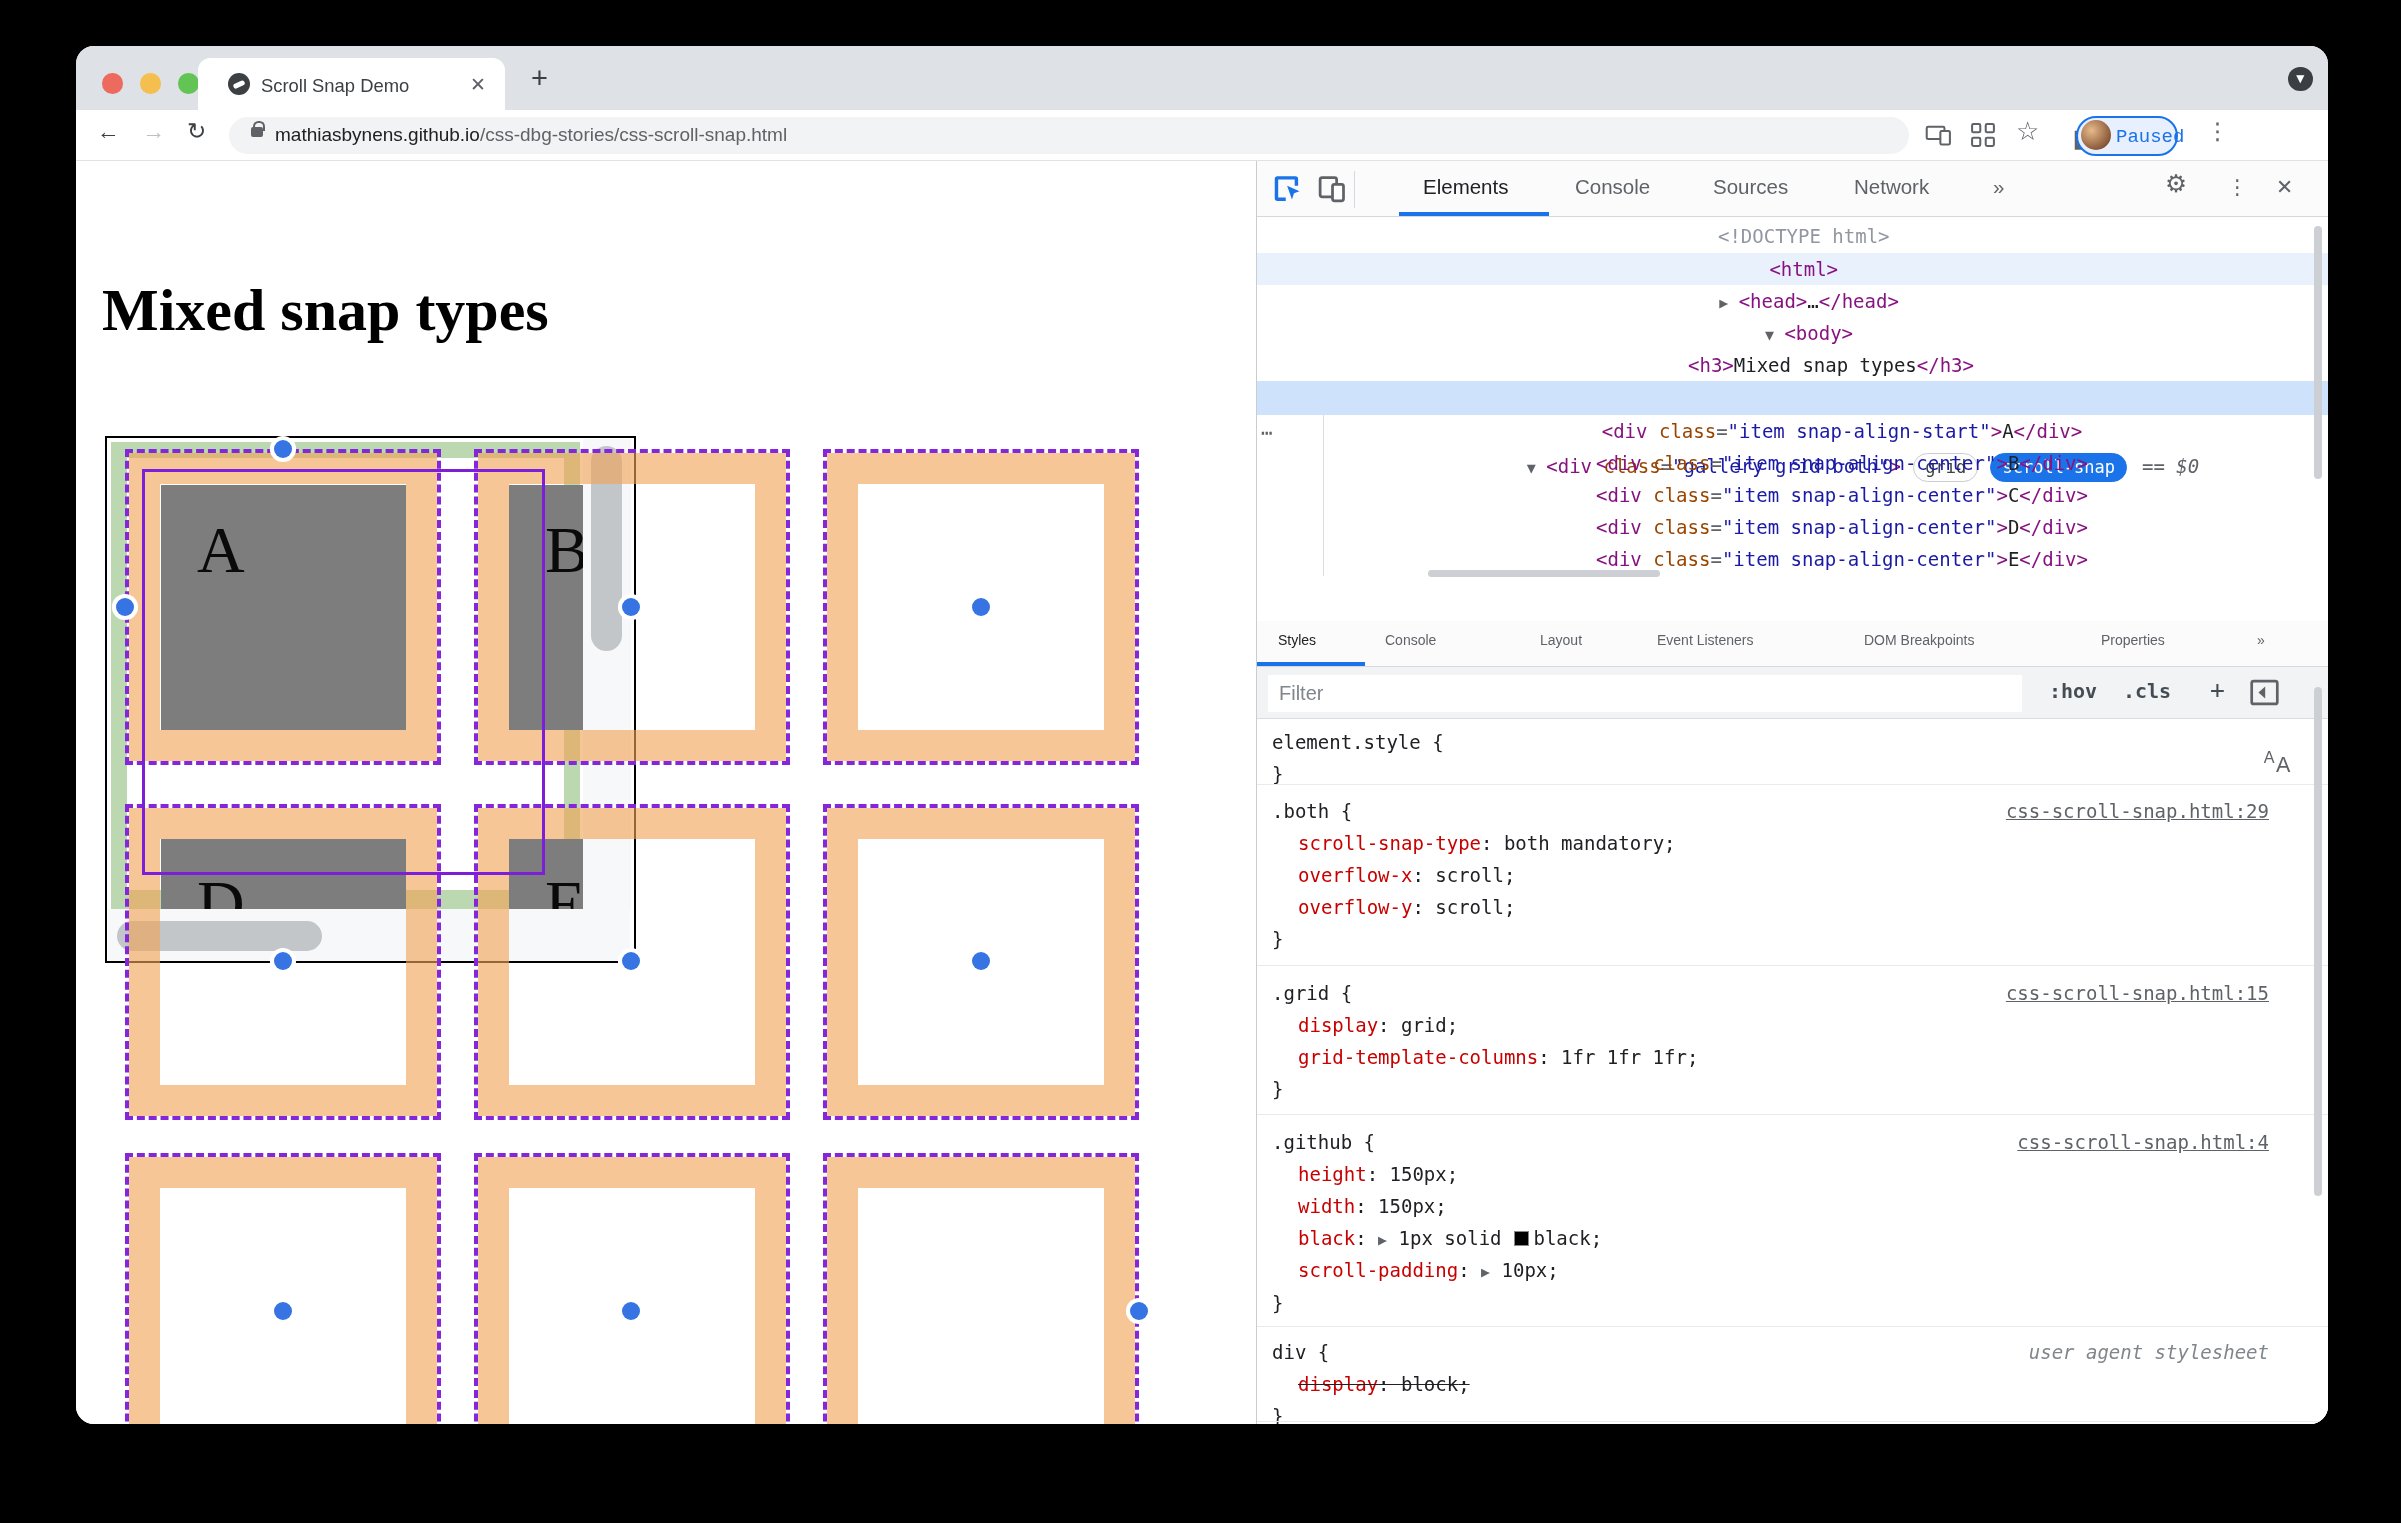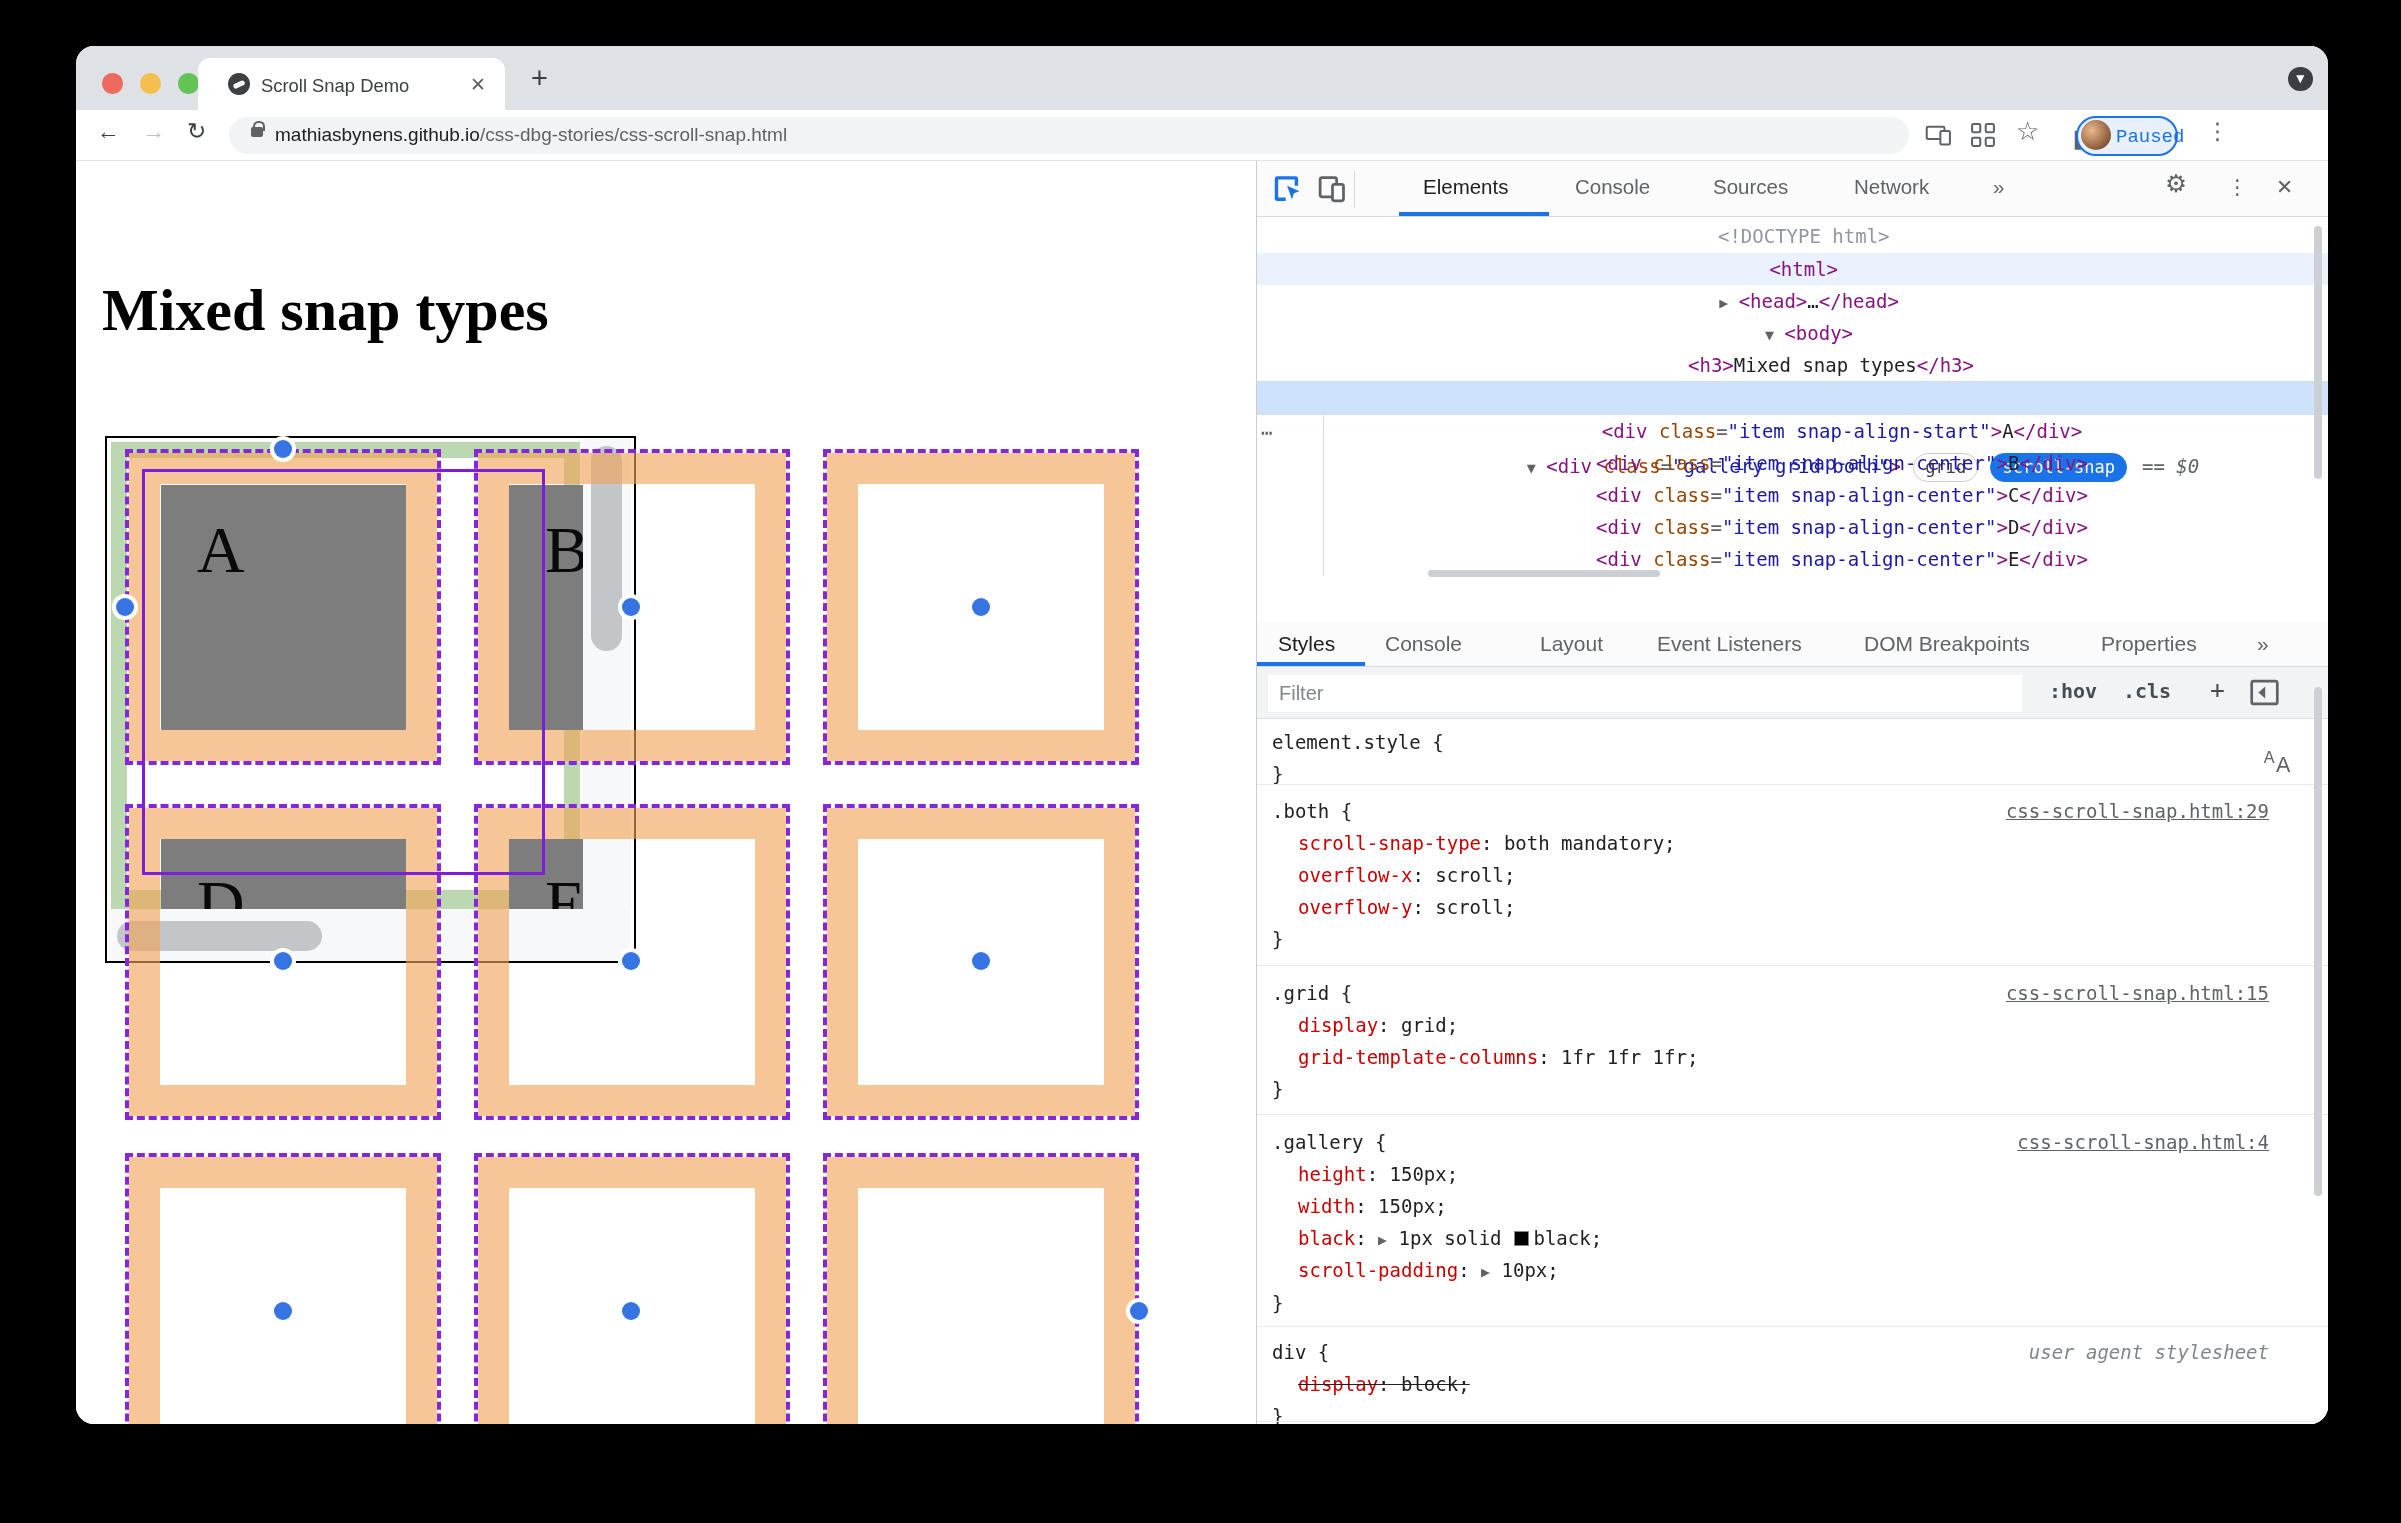--- a/index.html
+++ b/index.html
@@ -89,21 +89,21 @@
   .sbar-v { position:absolute; width:8.2px; border-radius:4.1px; background:#ccd0d4; left:1057px; }
   .sbar-h { position:absolute; height:6.8px; border-radius:3.4px; background:#ccd0d4; }
 
   .crumbs { position:absolute; left:0; top:417px; width:100%; height:42px; background:#fff;
             border-top:0.7px solid #e0e3e7; font-size:20px; line-height:42px; }
   .crumb { position:absolute; top:0; }
   .crumb-sel { position:absolute; left:143px; top:2px; height:38px; background:#f1f3f4;
                padding:0 13.7px; line-height:38px; }
   .sidetabs { position:absolute; left:0; top:460px; width:100%; height:46px; background:#fbfbfc;
               border-bottom:0.7px solid #d5d8dc; }
-  .stab { position:absolute; top:11px; font-size:21px; color:#5f6368; }
+  .stab { position:absolute; top:11px; font-size:14px; color:#5f6368; }
   .stab.act { color:#202124; }
   .filterrow { position:absolute; left:0; top:506px; width:100%; height:52px; background:#f1f3f4;
                border-bottom:0.7px solid #dadce0; }
   .filterin { position:absolute; left:11px; top:7.5px; width:754px; height:37px; border:none;
               background:#fff; font-size:20px; padding:0 11px; color:#202124;
               font-family:"Liberation Sans", sans-serif; }
   .filterin::placeholder { color:#80868b; }
   .fctl { position:absolute; top:12.3px; font-size:20px; color:#444c54; font-weight:bold;
           font-family:"DejaVu Sans Mono", monospace; }
 
@@ -346,21 +346,21 @@
       <div class="crow ind" style="top:172px"><span class="pn">overflow-y</span><span>: </span><span>scroll</span><span>;</span></div>
       <div class="crow" style="top:204px"><span>}</span></div>
       <div class="hr" style="top:246px"></div>
 
       <div class="crow" style="top:258px"><span>.grid</span><span> {</span><span class="lnk">css-scroll-snap.html:15</span></div>
       <div class="crow ind" style="top:290px"><span class="pn">display</span><span>: </span><span>grid</span><span>;</span></div>
       <div class="crow ind" style="top:322px"><span class="pn">grid-template-columns</span><span>: </span><span>1fr 1fr 1fr</span><span>;</span></div>
       <div class="crow" style="top:354px"><span>}</span></div>
       <div class="hr" style="top:395px"></div>
 
-      <div class="crow" style="top:407px"><span>.gallery</span><span> {</span><span class="lnk">css-scroll-snap.html:4</span></div>
+      <div class="crow" style="top:407px"><span>.github</span><span> {</span><span class="lnk">css-scroll-snap.html:4</span></div>
       <div class="crow ind" style="top:439px"><span class="pn">height</span><span>: </span><span>150px</span><span>;</span></div>
       <div class="crow ind" style="top:471px"><span class="pn">width</span><span>: </span><span>150px</span><span>;</span></div>
       <div class="crow ind" style="top:503px"><span class="pn">black</span><span>: </span><span class="parr">▶</span><span> </span><span>1px solid </span><span class="swatch"></span><span>black</span><span>;</span></div>
       <div class="crow ind" style="top:535px"><span class="pn">scroll-padding</span><span>: </span><span class="parr">▶</span><span> </span><span>10px</span><span>;</span></div>
       <div class="crow" style="top:568px"><span>}</span></div>
       <div class="hr" style="top:607px"></div>
 
       <div class="crow" style="top:617px"><span>div</span><span> {</span><span class="ua">user agent stylesheet</span></div>
       <div class="crow ind struck" style="top:649px"><span class="pn">display</span><span>: </span><span>block</span><span>;</span></div>
       <div class="crow" style="top:681px"><span>}</span></div>

